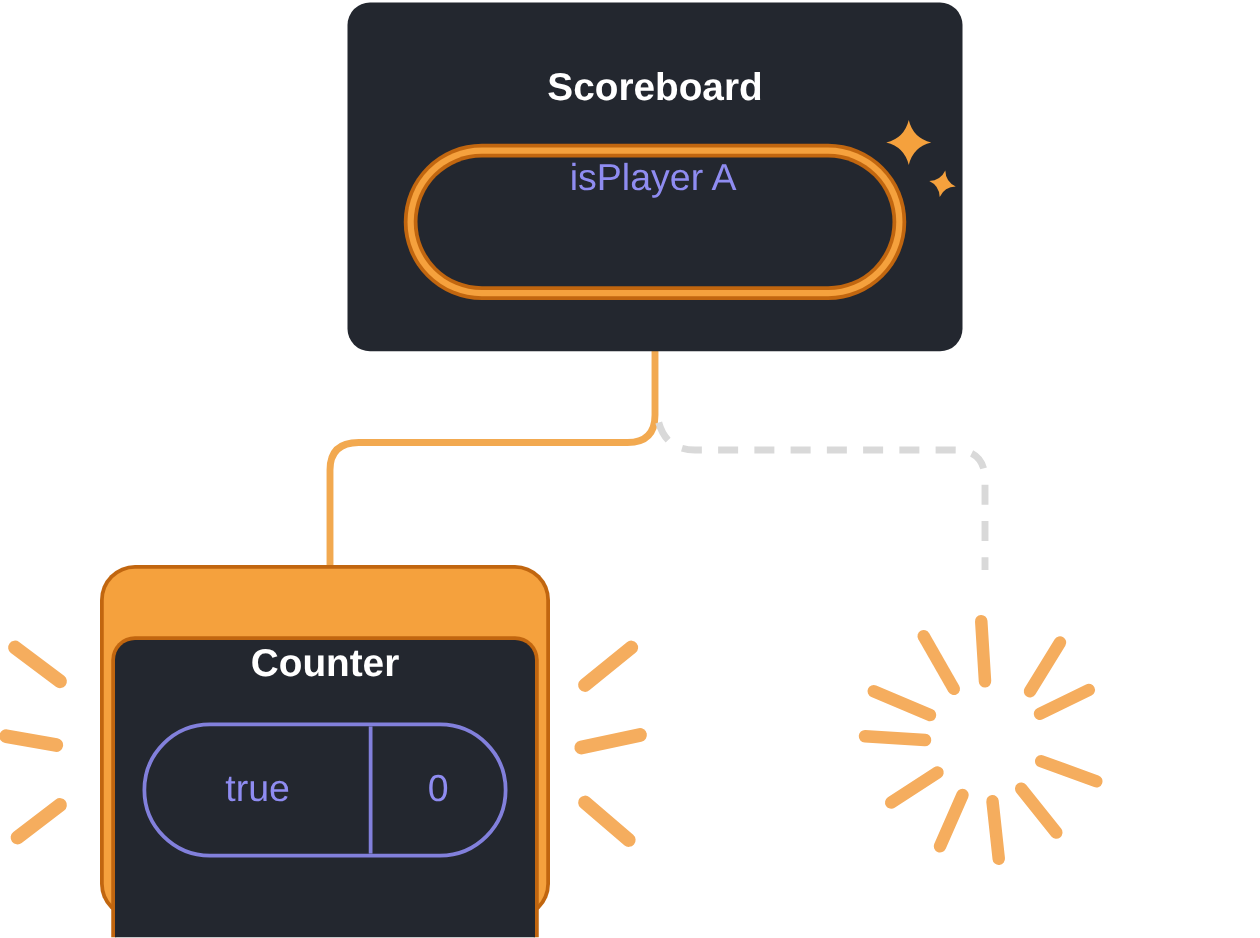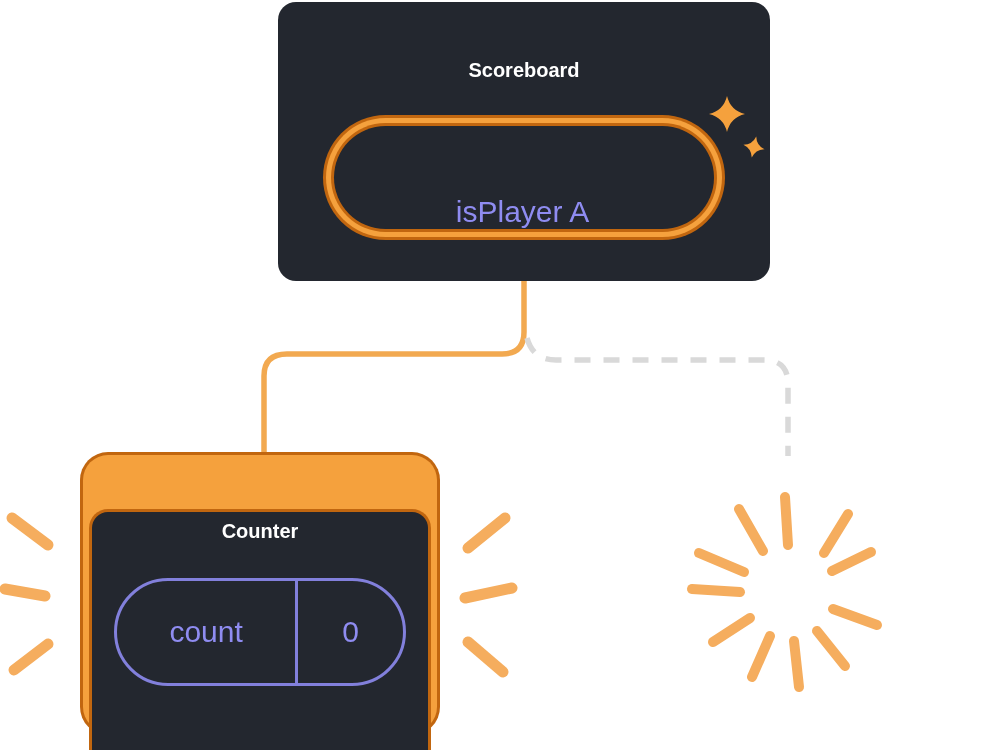--- a/index.html
+++ b/index.html
@@ -23,21 +23,21 @@
     background: var(--canvas-bg, #fff);
     font-family: "Liberation Sans", sans-serif;
     overflow: hidden;
   }
   svg.overlay { position: absolute; left: 0; top: 0; pointer-events: none; }
   .overlay-back { z-index: 1; }
   .overlay-front { z-index: 3; }
 
   .card-title {
     color: var(--title-text, #fff);
-    font-size: 20px;
+    font-size: 31px;
     font-weight: 600;
     line-height: 38px;
     text-align: center;
   }
 
   
   .scoreboard {
     position: absolute;
     left: 278px; top: 2px;
     width: 492px; height: 279px;
@@ -59,21 +59,21 @@
     background: var(--highlight-orange, #F5A13D);
     border-radius: 999px;
     padding: 8px;
   }
   .pill-core {
     height: 100%;
     background: var(--card-bg, #23272F);
     border-radius: 999px;
     box-shadow: 0 0 0 3px var(--highlight-orange-dark, #C1660F);
     display: flex;
-    align-items: flex-end;
+    align-items: flex-start;
     overflow: hidden;
   }
   .pill-cell {
     display: flex; align-items: center; justify-content: center;
     color: var(--state-text, #8F8CF1);
     font-size: 30px;
   }
   .cell-key { flex: 1.85; }
   .cell-value { flex: 1; font-weight: 700; }
   .pill-divider-orange { width: 3px; background: var(--highlight-orange, #F5A13D); }
@@ -162,21 +162,21 @@
         </div>
       </div>
     </div>
   </div>
 
   <div class="counter-outer">
     <div class="counter-mid">
       <div class="counter-core">
         <div class="card-title">Counter</div>
         <div class="counter-pill">
-          <div class="pill-cell cell-key">count</div>
+          <div class="pill-cell cell-key">true</div>
           <div class="pill-divider-purple"></div>
           <div class="pill-cell cell-value">0</div>
         </div>
       </div>
     </div>
   </div>
 
   <svg class="overlay overlay-front" width="1008" height="750" viewBox="0 0 1008 750">
 
     <g>

